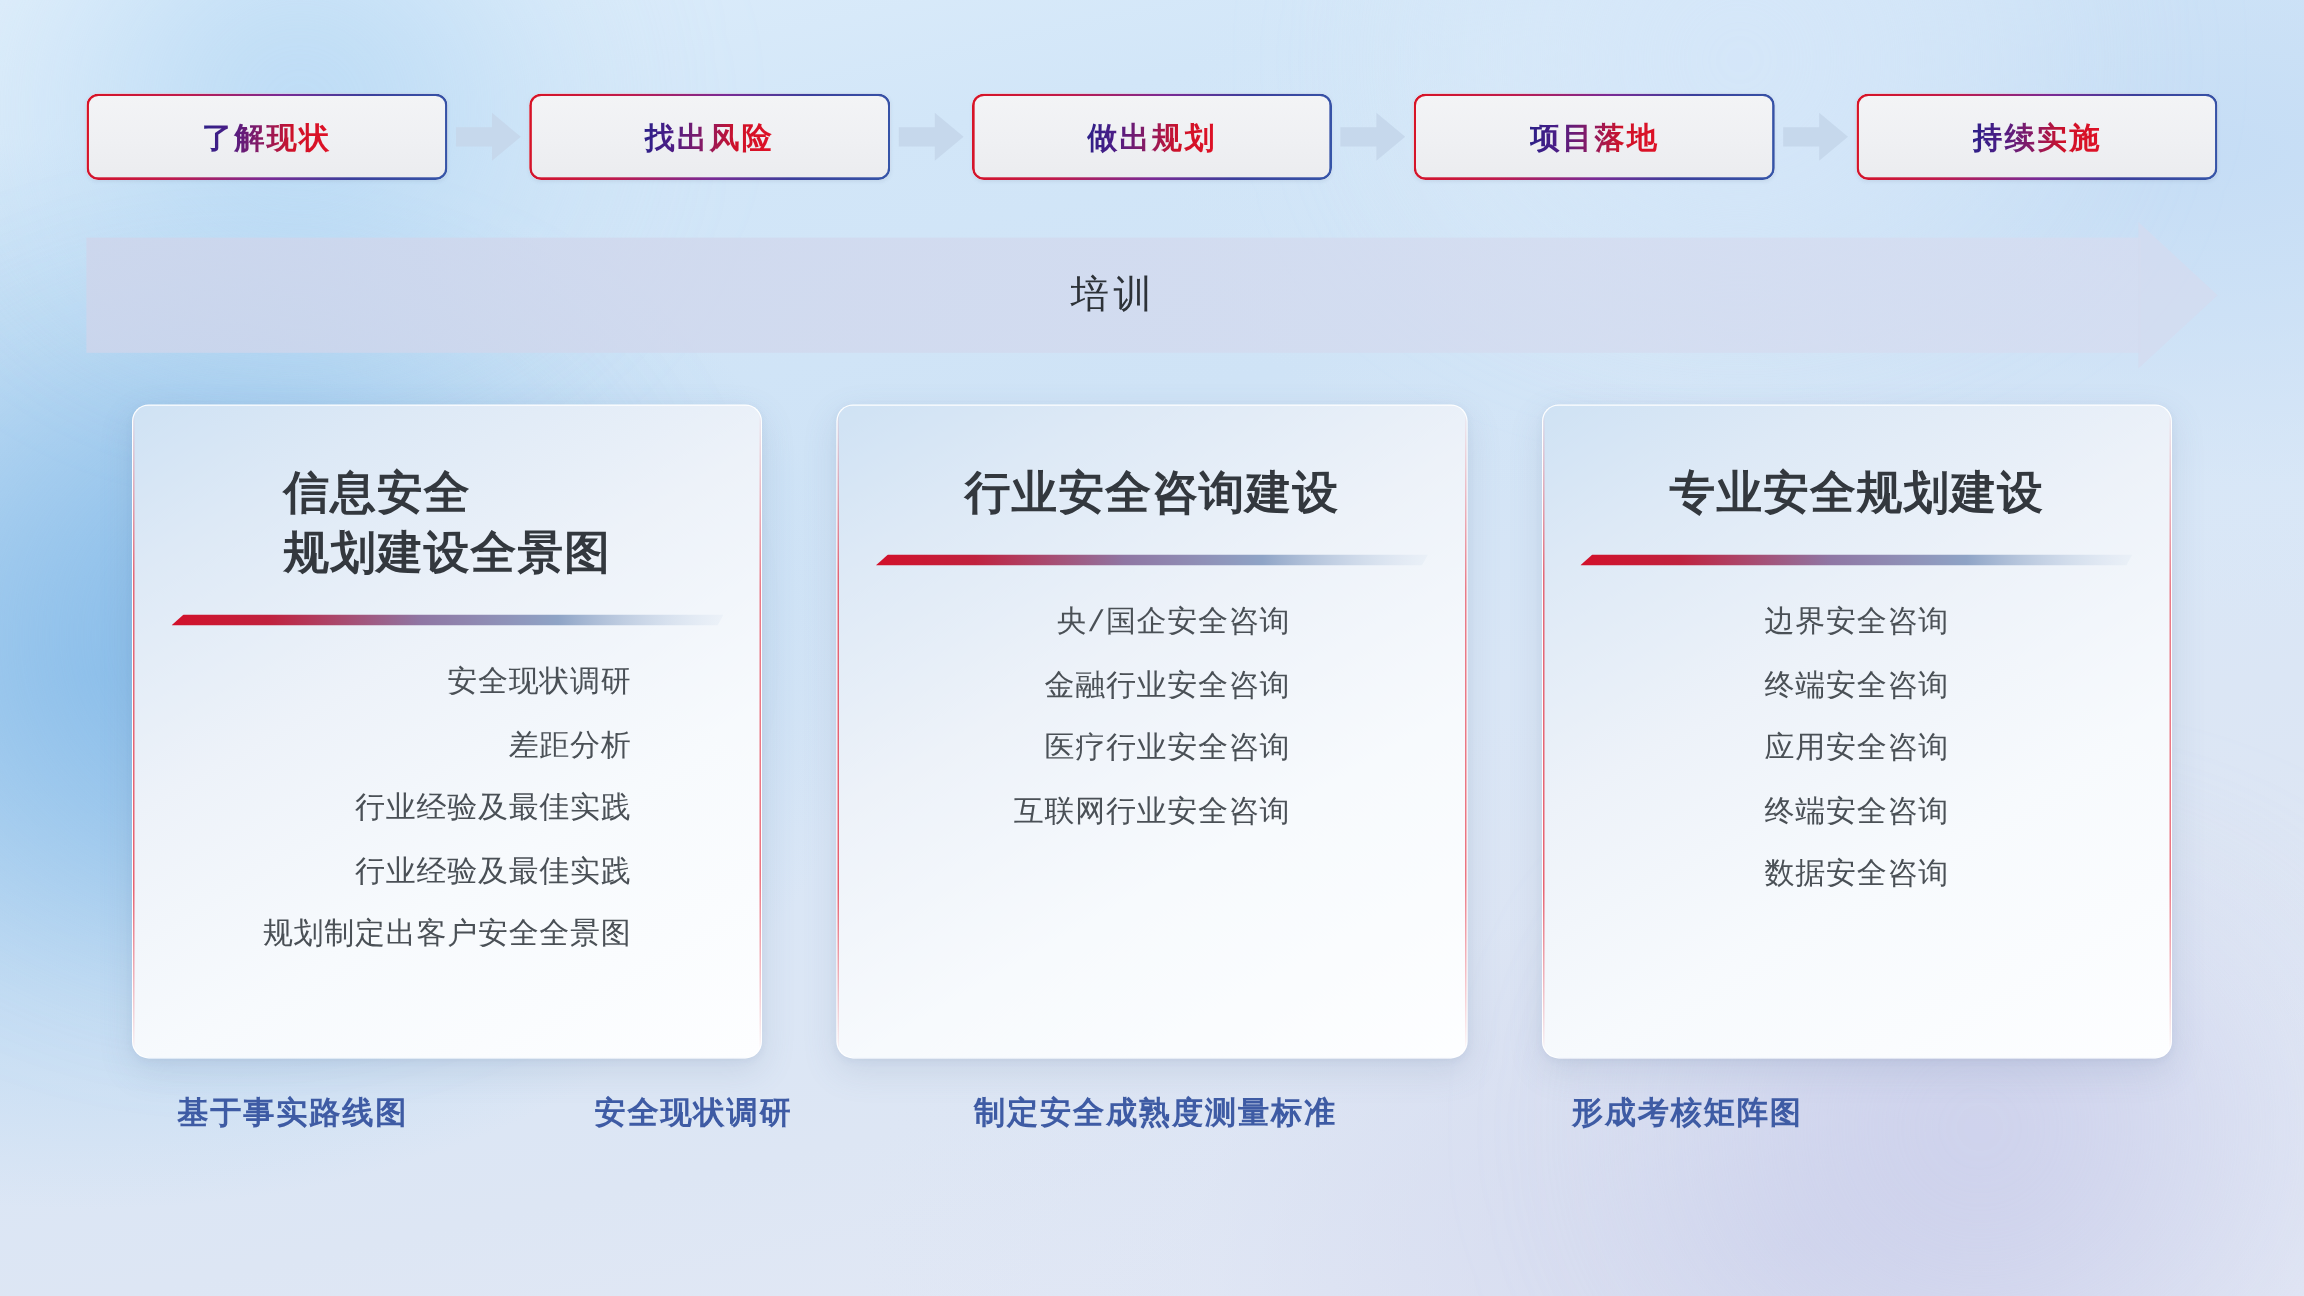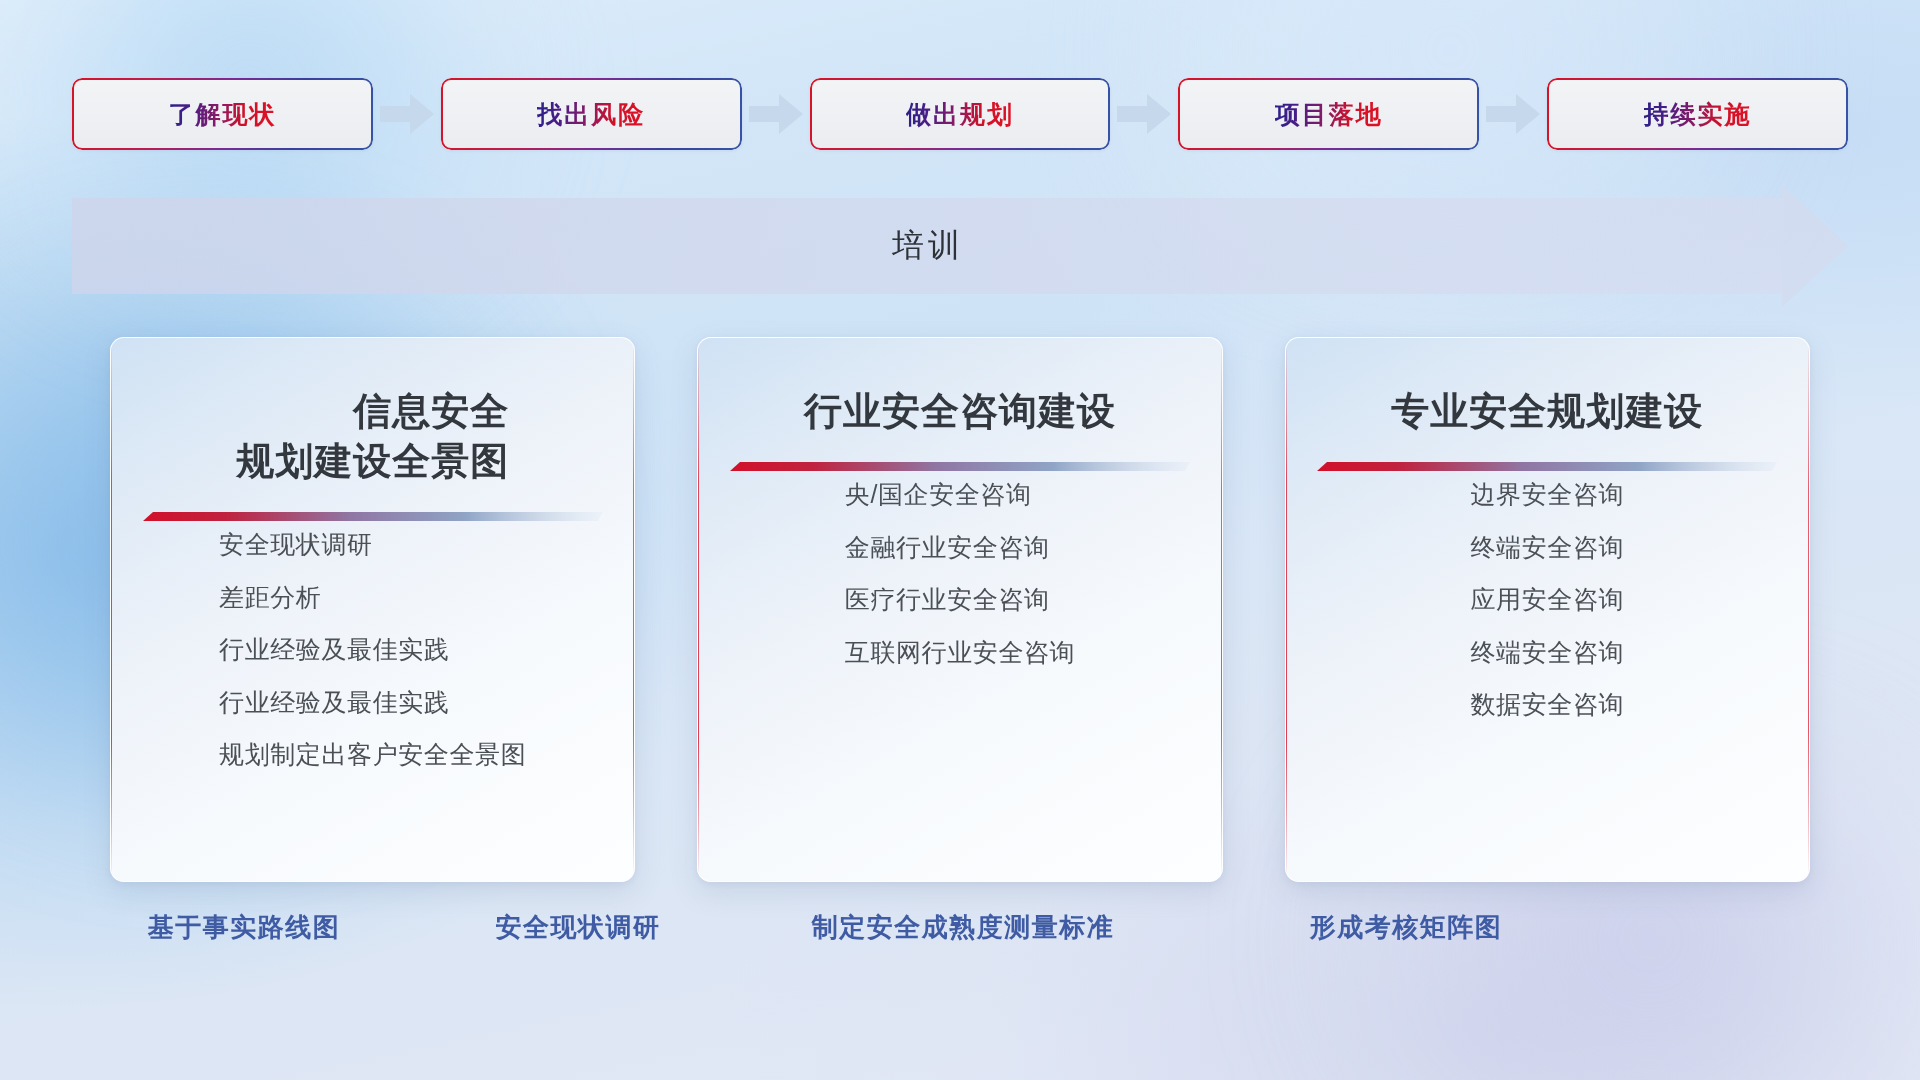--- a/index.html
+++ b/index.html
@@ -146,41 +146,43 @@
   }
   .card-accent-right {
     position: absolute;
     right: -1px; top: 0;
     width: 2px; height: 100%;
     background: linear-gradient(180deg, rgba(226,40,60,0.0) 0%, rgba(226,40,60,0.75) 28%, rgba(226,40,60,0.8) 72%, rgba(226,40,60,0.0) 100%);
   }
 
   .card-title {
     margin-top: 48px;
-    text-align: right;
+    text-align: left;
     font-size: 38px;
     font-weight: 700;
     line-height: 1.32;
     color: #33383e;
     letter-spacing: 1px;
     white-space: pre-line;
   }
   .card-divider {
     position: relative;
     width: 460px;
     height: 11px;
     margin-top: 26px;
   }
   .card-divider svg { display: block; }
 
   .card-list {
+    margin-top: 26px;
     display: flex;
     flex-direction: column;
-    align-items: flex-start;
+    align-items: flex-end;
     gap: 10px;
+    font-family: Liberation Mono, monospace;
   }
   .card-list-item {
     font-size: 25px;
     font-weight: 400;
     color: #4a5056;
     letter-spacing: 0.6px;
     line-height: 1.7;
     white-space: nowrap;
   }
 

